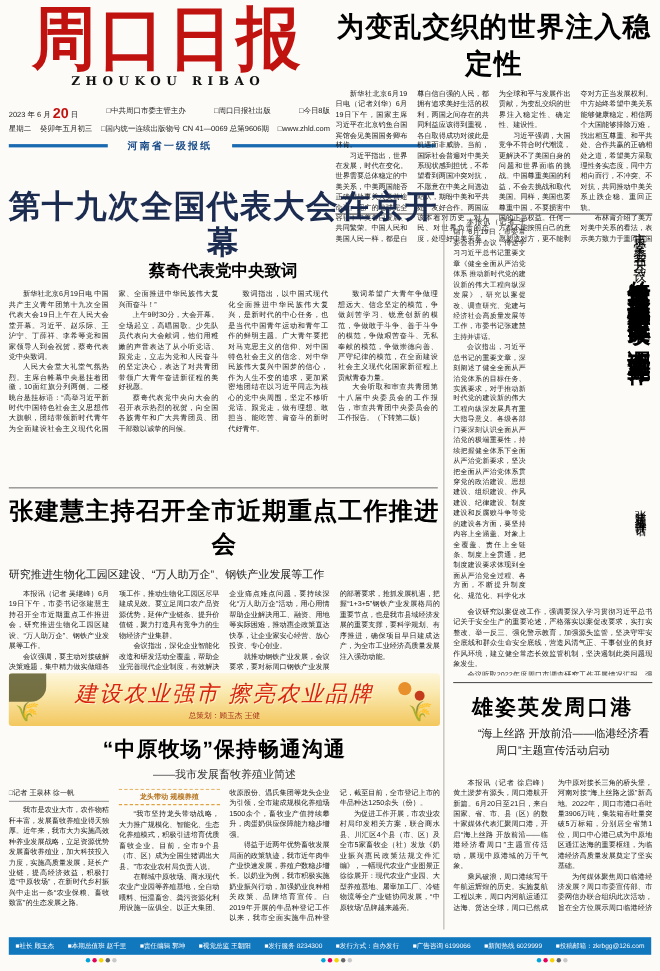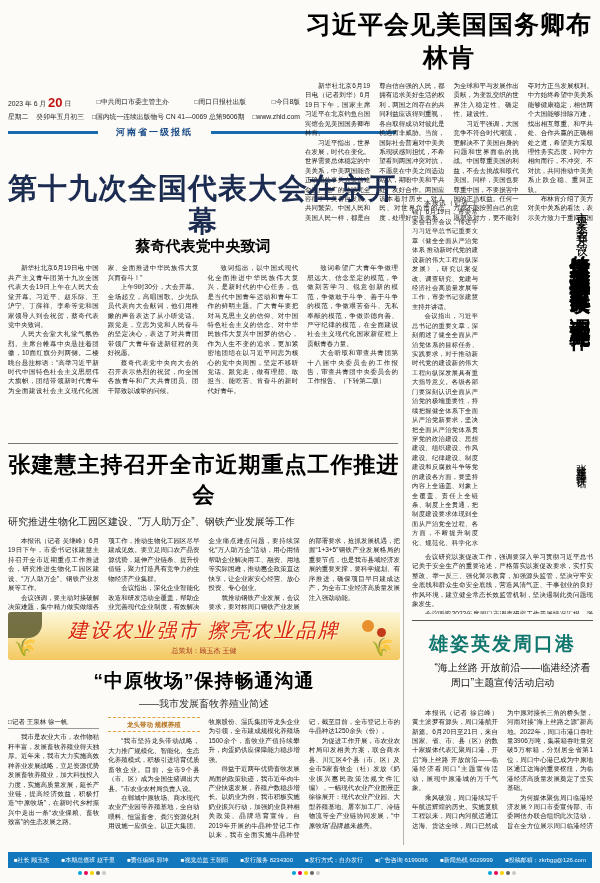--- a/index.html
+++ b/index.html
@@ -74,38 +74,42 @@
   .right-article .upper{display:flex;height:348px;}
   .ncol{width:66px;font-size:6.3px;line-height:1.5;text-align:justify;overflow:hidden;height:348px;flex:none;}
   .vheads{flex:1;writing-mode:vertical-rl;display:flex;padding-left:2px;}
   .v-eyebrow{font-size:12px;letter-spacing:4px;color:#000;padding-top:4px;margin:0 3px;font-family:"Liberation Serif",serif;}
   .v-main{font-size:21px;font-weight:bold;letter-spacing:2px;color:#000;margin:0 2px;line-height:1.05;}
   .v-presenter{font-size:10.5px;letter-spacing:2px;color:#000;padding-top:140px;margin:0 4px;}
   .tail{margin-top:6px;font-size:6.5px;line-height:1.45;text-align:justify;height:62px;overflow:hidden;}
 
   
   .port-article{position:absolute;left:412px;top:626px;width:181px;height:218px;}
-  .port-article h1{margin:6px 0 4px 0;font-size:19px;line-height:1.25;text-align:center;color:#0f766e;letter-spacing:2px;}
+  .port-article h1{margin:6px 0 4px 0;font-size:19px;line-height:1.25;text-align:center;color:#000000;letter-spacing:2px;}
   .port-article .subhead{font-size:10px;font-weight:normal;color:#111;line-height:1.5;text-indent:2em;margin:2px 0 18px 0;text-align:center;}
   .port-article .cols{height:128px;}
 
   
   .footer-bar{position:absolute;left:8px;top:852px;width:584px;height:16px;background:#1178be;
         color:#fff;display:flex;align-items:center;justify-content:space-between;
         padding:0 6px;box-sizing:border-box;font-size:6px;white-space:nowrap;overflow:hidden;}
   .regmarks{position:absolute;top:871px;display:flex;gap:2px;}
   .regmarks i{width:4px;height:4px;border-radius:50%;display:block;}
   .rm1{left:78px;} .rm2{left:292px;} .rm3{left:488px;}
   .c1{background:#00a3db;} .c2{background:#e5005a;} .c3{background:#f6d300;} .c4{background:#666;} .c5{background:#c9c9c9;}
 </style>
 </head>
 <body>
 
 <div class="page">
 
+  <header class="masthead">
+    <div class="logo">周口日报</div>
+    <div class="pinyin">ZHOUKOU RIBAO</div>
+  </header>
 
   <div class="dateline">
     <div class="row">
       <span>
         <span>2023 年 6 月</span>
         <span class="day">20</span>
         <span>日</span>
       </span>
       <span>□中共周口市委主管主办</span>
       <span>□周口日报社出版</span>
@@ -119,21 +123,21 @@
     </div>
   </div>
 
   <div class="badge-line">
     <span class="rule short"></span>
     <span class="badge-text">河南省一级报纸</span>
     <span class="rule"></span>
   </div>
 
   <section class="top-article">
-    <h1>习近平会见美国国务卿布林肯</h1>
+    <h1>为变乱交织的世界注入稳定性</h1>
     <div class="cols cols4">
       <p>新华社北京6月19日电（记者刘华）6月19日下午，国家主席习近平在北京钓鱼台国宾馆会见美国国务卿布林肯。</p>
       <p>习近平指出，世界在发展，时代在变化。世界需要总体稳定的中美关系，中美两国能否正确相处事关人类前途命运。宽广的地球完全容得下中美各自发展、共同繁荣。中国人民和美国人民一样，都是自尊自信自强的人民，都拥有追求美好生活的权利，两国之间存在的共同利益应该得到重视，各自取得成功对彼此是机遇而非威胁。当前，国际社会普遍对中美关系现状感到担忧，不希望看到两国冲突对抗，不愿意在中美之间选边站队，期盼中美和平共处、友好合作。两国应该本着对历史、对人民、对世界负责的态度，处理好中美关系，为全球和平与发展作出贡献，为变乱交织的世界注入稳定性、确定性、建设性。</p>
       <p>习近平强调，大国竞争不符合时代潮流，更解决不了美国自身的问题和世界面临的挑战。中国尊重美国的利益，不会去挑战和取代美国。同样，美国也要尊重中国，不要损害中国的正当权益。任何一方都不能按照自己的意愿塑造对方，更不能剥夺对方正当发展权利。中方始终希望中美关系能够健康稳定，相信两个大国能够排除万难，找出相互尊重、和平共处、合作共赢的正确相处之道，希望美方采取理性务实态度，同中方相向而行，不冲突、不对抗，共同推动中美关系止跌企稳、重回正轨。</p>
       <p>布林肯介绍了美方对美中关系的看法，表示美方致力于重回两国元首巴厘岛会晤确定的议程，美方遵守拜登总统作出的承诺，不寻求“新冷战”，不寻求改变中国制度，不寻求通过强化同盟关系反对中国，不支持“台湾独立”，无意同中国发生冲突，期待同中方加强高层交往，保持畅通沟通，负责任地管控分歧，寻求对话交流合作。</p>
 
     </div>
   </section>
 
   <section class="main-article">

